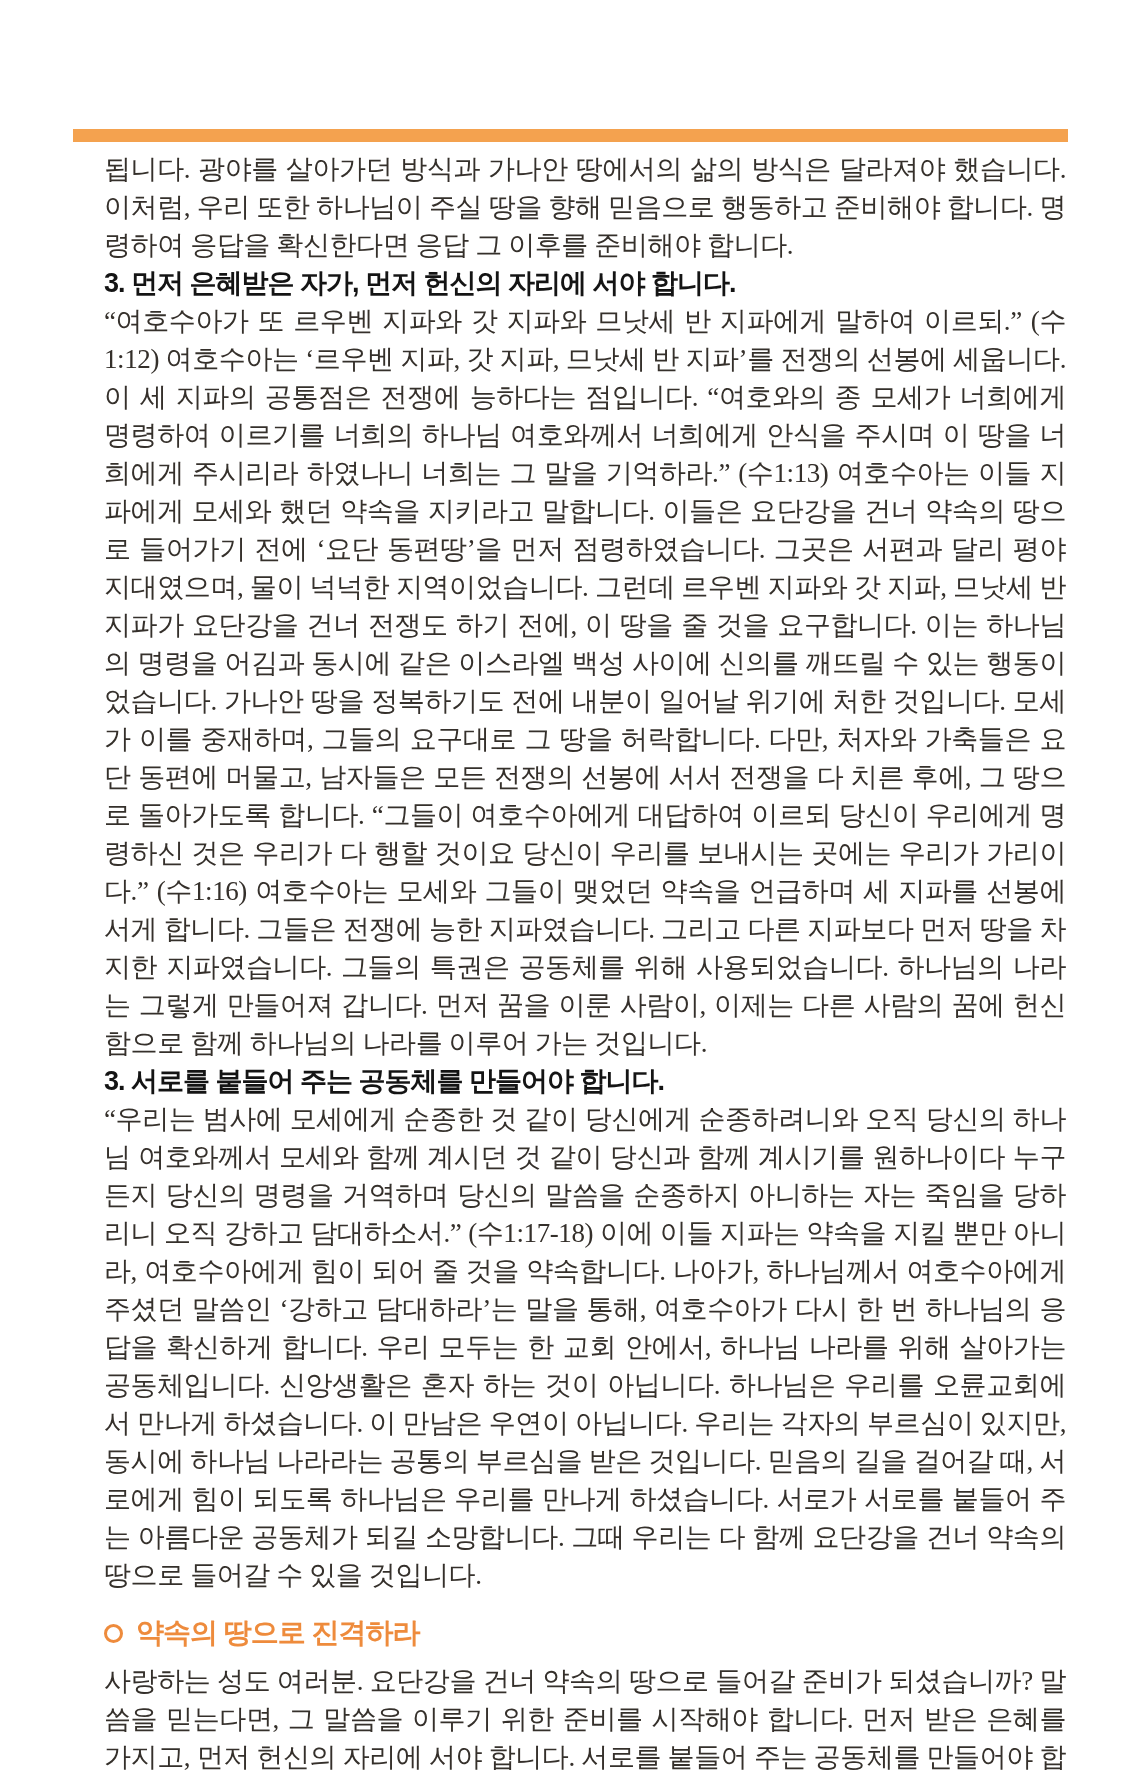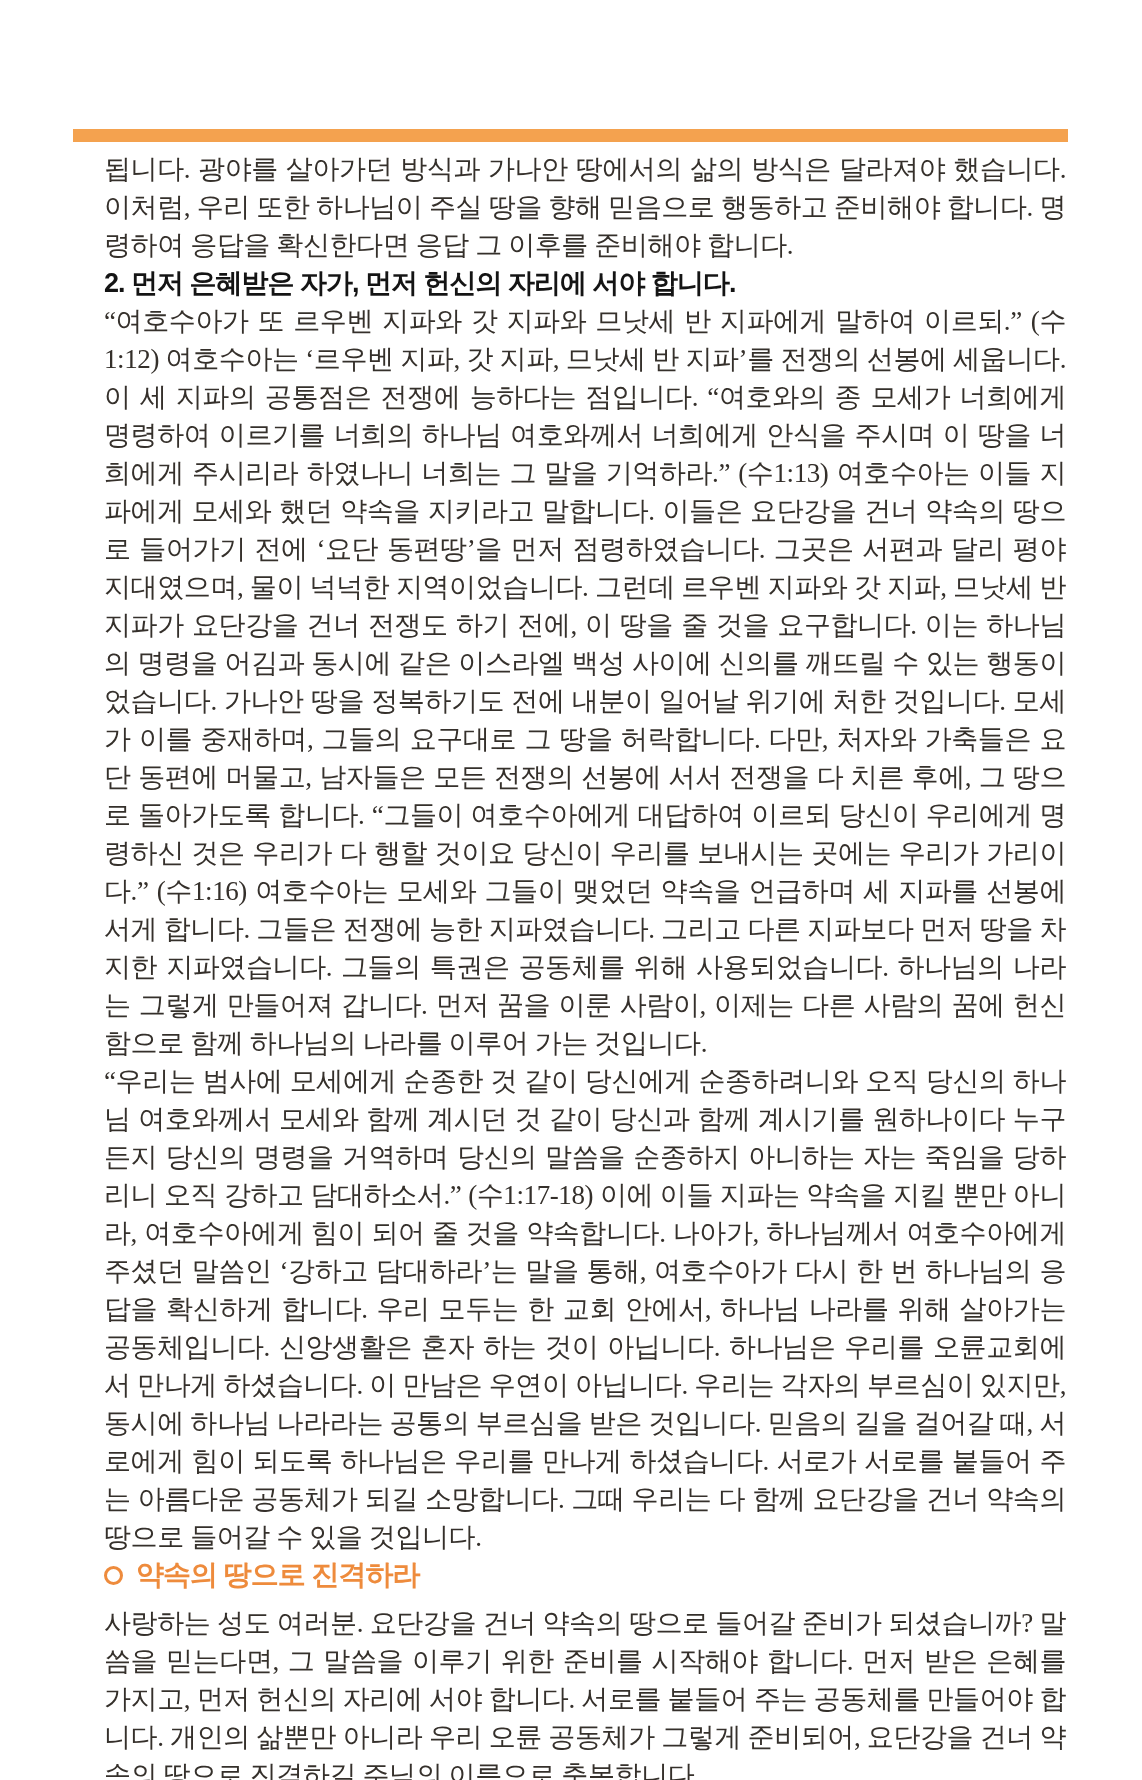--- a/index.html
+++ b/index.html
@@ -42,20 +42,21 @@
     color:var(--heading-ink);
     font-size:27px;
     line-height:38px;
     letter-spacing:-1px;
     text-align:left;
   }
   .section-heading{
     display:flex;
     align-items:center;
     gap:13px;
+    margin-top:20px;
     margin-bottom:10px;
     font-family:"Liberation Sans","DejaVu Sans",sans-serif;
     font-weight:bold;
     font-size:28px;
     line-height:38px;
     color:var(--accent);
     letter-spacing:-1px;
   }
   .ring{
     flex:0 0 auto;
@@ -67,24 +68,25 @@
   }
 </style>
 </head>
 <body>
 
 <div class="top-rule"></div>
 
 <div class="doc">
   <p>됩니다. 광야를 살아가던 방식과 가나안 땅에서의 삶의 방식은 달라져야 했습니다. 이처럼, 우리 또한 하나님이 주실 땅을 향해 믿음으로 행동하고 준비해야 합니다. 명령하여 응답을 확신한다면 응답 그 이후를 준비해야 합니다.</p>
 
-  <p class="num-heading">2. 먼저 은혜받은 자가, 먼저 헌신의 자리에 서야 합니다.</p>
+  <p class="num-heading">3. 먼저 은혜받은 자가, 먼저 헌신의 자리에 서야 합니다.</p>
 
   <p>“여호수아가 또 르우벤 지파와 갓 지파와 므낫세 반 지파에게 말하여 이르되.” (수1:12) 여호수아는 ‘르우벤 지파, 갓 지파, 므낫세 반 지파’를 전쟁의 선봉에 세웁니다. 이 세 지파의 공통점은 전쟁에 능하다는 점입니다. “여호와의 종 모세가 너희에게 명령하여 이르기를 너희의 하나님 여호와께서 너희에게 안식을 주시며 이 땅을 너희에게 주시리라 하였나니 너희는 그 말을 기억하라.” (수1:13) 여호수아는 이들 지파에게 모세와 했던 약속을 지키라고 말합니다. 이들은 요단강을 건너 약속의 땅으로 들어가기 전에 ‘요단 동편땅’을 먼저 점령하였습니다. 그곳은 서편과 달리 평야지대였으며, 물이 넉넉한 지역이었습니다. 그런데 르우벤 지파와 갓 지파, 므낫세 반 지파가 요단강을 건너 전쟁도 하기 전에, 이 땅을 줄 것을 요구합니다. 이는 하나님의 명령을 어김과 동시에 같은 이스라엘 백성 사이에 신의를 깨뜨릴 수 있는 행동이었습니다. 가나안 땅을 정복하기도 전에 내분이 일어날 위기에 처한 것입니다. 모세가 이를 중재하며, 그들의 요구대로 그 땅을 허락합니다. 다만, 처자와 가축들은 요단 동편에 머물고, 남자들은 모든 전쟁의 선봉에 서서 전쟁을 다 치른 후에, 그 땅으로 돌아가도록 합니다. “그들이 여호수아에게 대답하여 이르되 당신이 우리에게 명령하신 것은 우리가 다 행할 것이요 당신이 우리를 보내시는 곳에는 우리가 가리이다.” (수1:16) 여호수아는 모세와 그들이 맺었던 약속을 언급하며 세 지파를 선봉에 서게 합니다. 그들은 전쟁에 능한 지파였습니다. 그리고 다른 지파보다 먼저 땅을 차지한 지파였습니다. 그들의 특권은 공동체를 위해 사용되었습니다. 하나님의 나라는 그렇게 만들어져 갑니다. 먼저 꿈을 이룬 사람이, 이제는 다른 사람의 꿈에 헌신함으로 함께 하나님의 나라를 이루어 가는 것입니다.</p>
 
+  <p class="num-heading">3. 서로를 붙들어 주는 공동체를 만들어야 합니다.</p>
 
   <p>“우리는 범사에 모세에게 순종한 것 같이 당신에게 순종하려니와 오직 당신의 하나님 여호와께서 모세와 함께 계시던 것 같이 당신과 함께 계시기를 원하나이다 누구든지 당신의 명령을 거역하며 당신의 말씀을 순종하지 아니하는 자는 죽임을 당하리니 오직 강하고 담대하소서.” (수1:17-18) 이에 이들 지파는 약속을 지킬 뿐만 아니라, 여호수아에게 힘이 되어 줄 것을 약속합니다. 나아가, 하나님께서 여호수아에게 주셨던 말씀인 ‘강하고 담대하라’는 말을 통해, 여호수아가 다시 한 번 하나님의 응답을 확신하게 합니다. 우리 모두는 한 교회 안에서, 하나님 나라를 위해 살아가는 공동체입니다. 신앙생활은 혼자 하는 것이 아닙니다. 하나님은 우리를 오륜교회에서 만나게 하셨습니다. 이 만남은 우연이 아닙니다. 우리는 각자의 부르심이 있지만, 동시에 하나님 나라라는 공통의 부르심을 받은 것입니다. 믿음의 길을 걸어갈 때, 서로에게 힘이 되도록 하나님은 우리를 만나게 하셨습니다. 서로가 서로를 붙들어 주는 아름다운 공동체가 되길 소망합니다. 그때 우리는 다 함께 요단강을 건너 약속의 땅으로 들어갈 수 있을 것입니다.</p>
 
   <div class="section-heading">
     <span class="ring"></span>
     <span>약속의 땅으로 진격하라</span>
   </div>
 
   <p><span>사랑하는 성도 여러분. 요단강을 건너 약속의 땅으로 들어갈 준비가 되셨습니까? 말씀을 믿는다면, 그 말씀을 이루기 위한 준비를 시작해야 합니다. 먼저 받은 은혜를 가지고, 먼저 헌신의 자리에 서야 합니다. 서로를 붙들어 주는 공동체를 만들어야 합니다. 개인의 삶뿐만 아니라 우리 오륜 공동체가 그렇게 준비되어, 요단강을 건너 약속의 땅으로 진격하길 주님의 이름으로 축복합니다.</span></p>
 </div>

